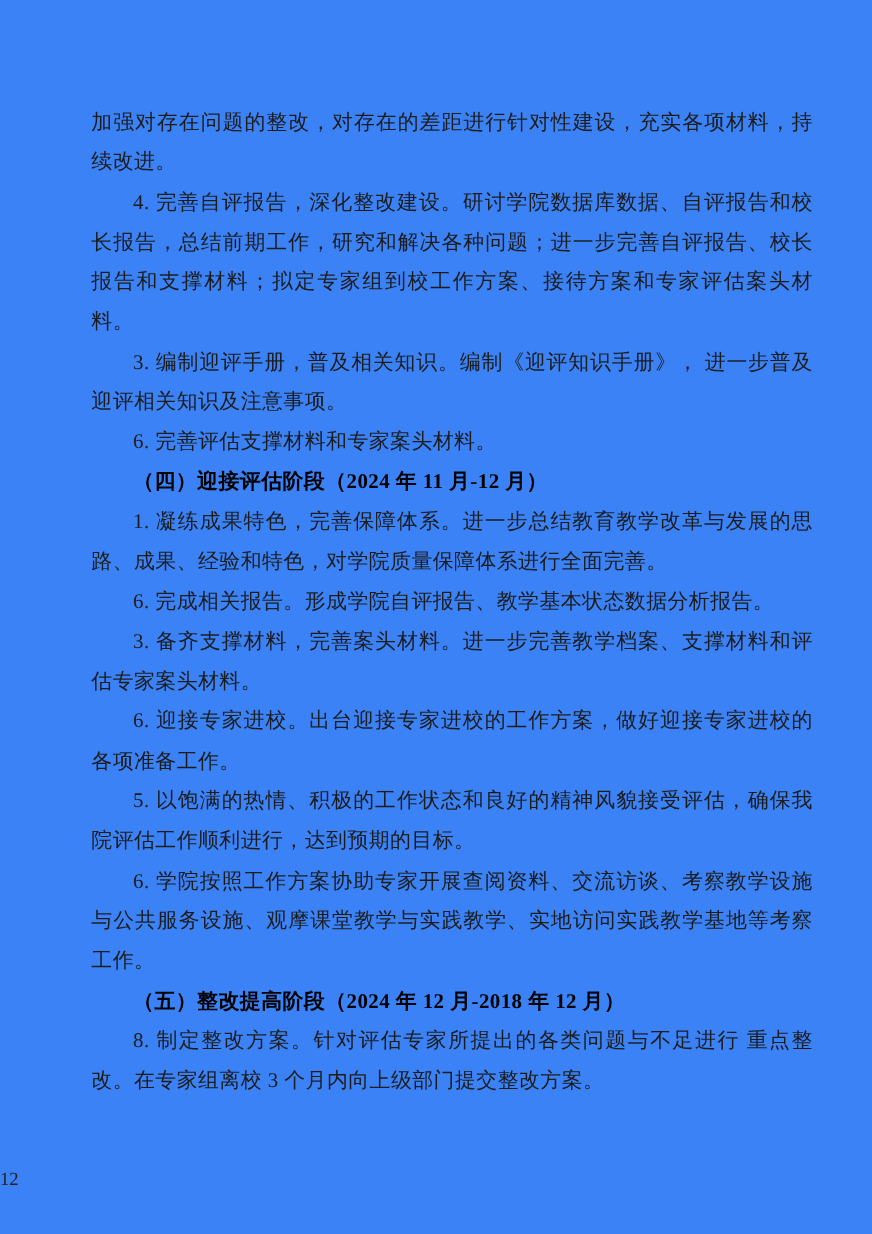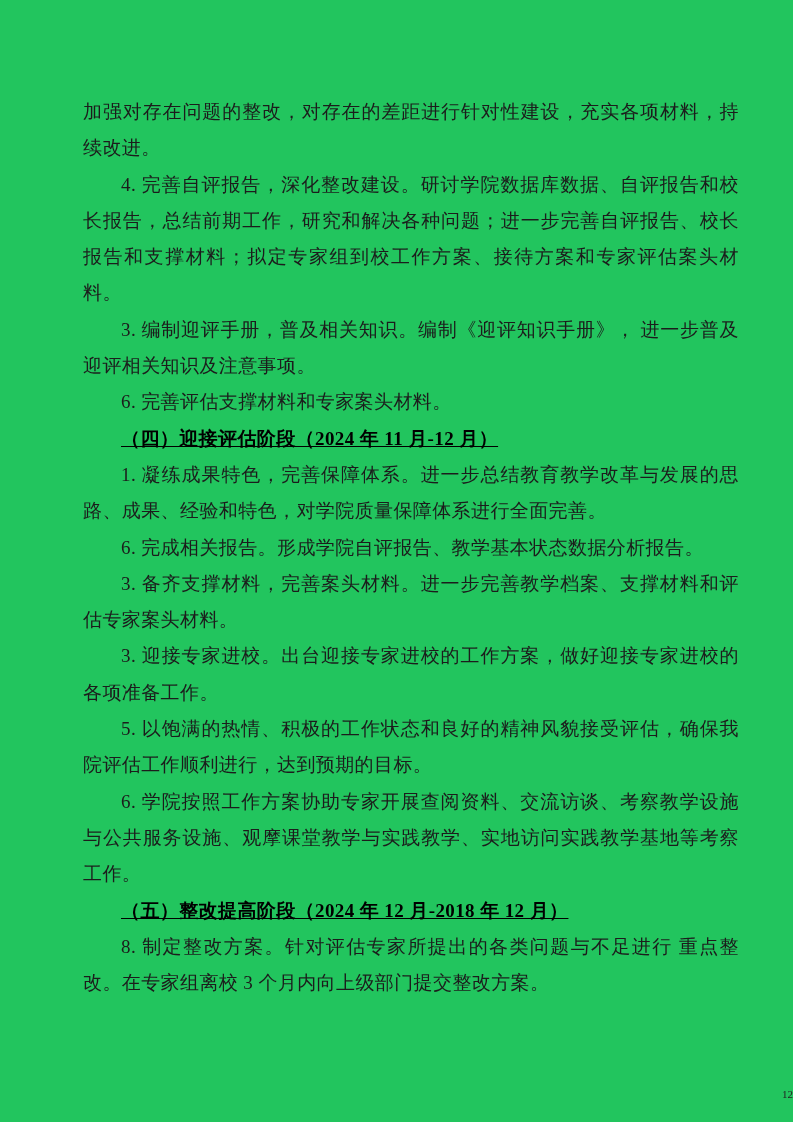--- a/index.html
+++ b/index.html
@@ -4,21 +4,21 @@
 <style>
   html, body {
     margin: 0;
     padding: 0;
     background: #ffffff;
   }
   .page {
     position: relative;
     width: 793px;
     height: 1122px;
-    background: #22c55e;
+    background: #3b82f6;
     font-family: "Liberation Serif", "DejaVu Serif", serif;
     color: #1c1c1c;
     overflow: hidden;
   }
   .content {
     position: absolute;
     left: 83px;
     top: 94px;
     width: 656px;
   }
@@ -31,46 +31,45 @@
     text-indent: 2em;
     letter-spacing: 0.4px;
     word-break: break-all;
   }
   .content p.no-indent {
     text-indent: 0;
   }
   .content p.heading {
     font-weight: 700;
     color: #000000;
-    text-decoration: underline;
   }
   .footer {
     position: absolute;
-    top: 1085px;
+    top: 1063px;
     left: 0;
     width: 100%;
-    text-align: right;
-    font-size: 11px;
+    text-align: left;
+    font-size: 17px;
     line-height: 18px;
     color: #222222;
   }
 </style>
 </head>
 <body>
 
 <div class="page">
   <div class="content">
     <p class="no-indent">加强对存在问题的整改，对存在的差距进行针对性建设，充实各项材料，持续改进。</p>
     <p>4. 完善自评报告，深化整改建设。研讨学院数据库数据、自评报告和校长报告，总结前期工作，研究和解决各种问题；进一步完善自评报告、校长报告和支撑材料；拟定专家组到校工作方案、接待方案和专家评估案头材料。</p>
     <p>3. 编制迎评手册，普及相关知识。编制《迎评知识手册》， 进一步普及迎评相关知识及注意事项。</p>
     <p>6. 完善评估支撑材料和专家案头材料。</p>
     <p class="heading">（四）迎接评估阶段（2024 年 11 月-12 月）</p>
     <p>1. 凝练成果特色，完善保障体系。进一步总结教育教学改革与发展的思路、成果、经验和特色，对学院质量保障体系进行全面完善。</p>
     <p>6. 完成相关报告。形成学院自评报告、教学基本状态数据分析报告。</p>
     <p>3. 备齐支撑材料，完善案头材料。进一步完善教学档案、支撑材料和评估专家案头材料。</p>
-    <p>3. 迎接专家进校。出台迎接专家进校的工作方案，做好迎接专家进校的各项准备工作。</p>
+    <p>6. 迎接专家进校。出台迎接专家进校的工作方案，做好迎接专家进校的各项准备工作。</p>
     <p>5. 以饱满的热情、积极的工作状态和良好的精神风貌接受评估，确保我院评估工作顺利进行，达到预期的目标。</p>
     <p>6. 学院按照工作方案协助专家开展查阅资料、交流访谈、考察教学设施与公共服务设施、观摩课堂教学与实践教学、实地访问实践教学基地等考察工作。</p>
     <p class="heading">（五）整改提高阶段（2024 年 12 月-2018 年 12 月）</p>
     <p>8. 制定整改方案。针对评估专家所提出的各类问题与不足进行 重点整改。在专家组离校 3 个月内向上级部门提交整改方案。</p>
   </div>
   <div class="footer">12</div>
 </div>
 
 </body></html>

